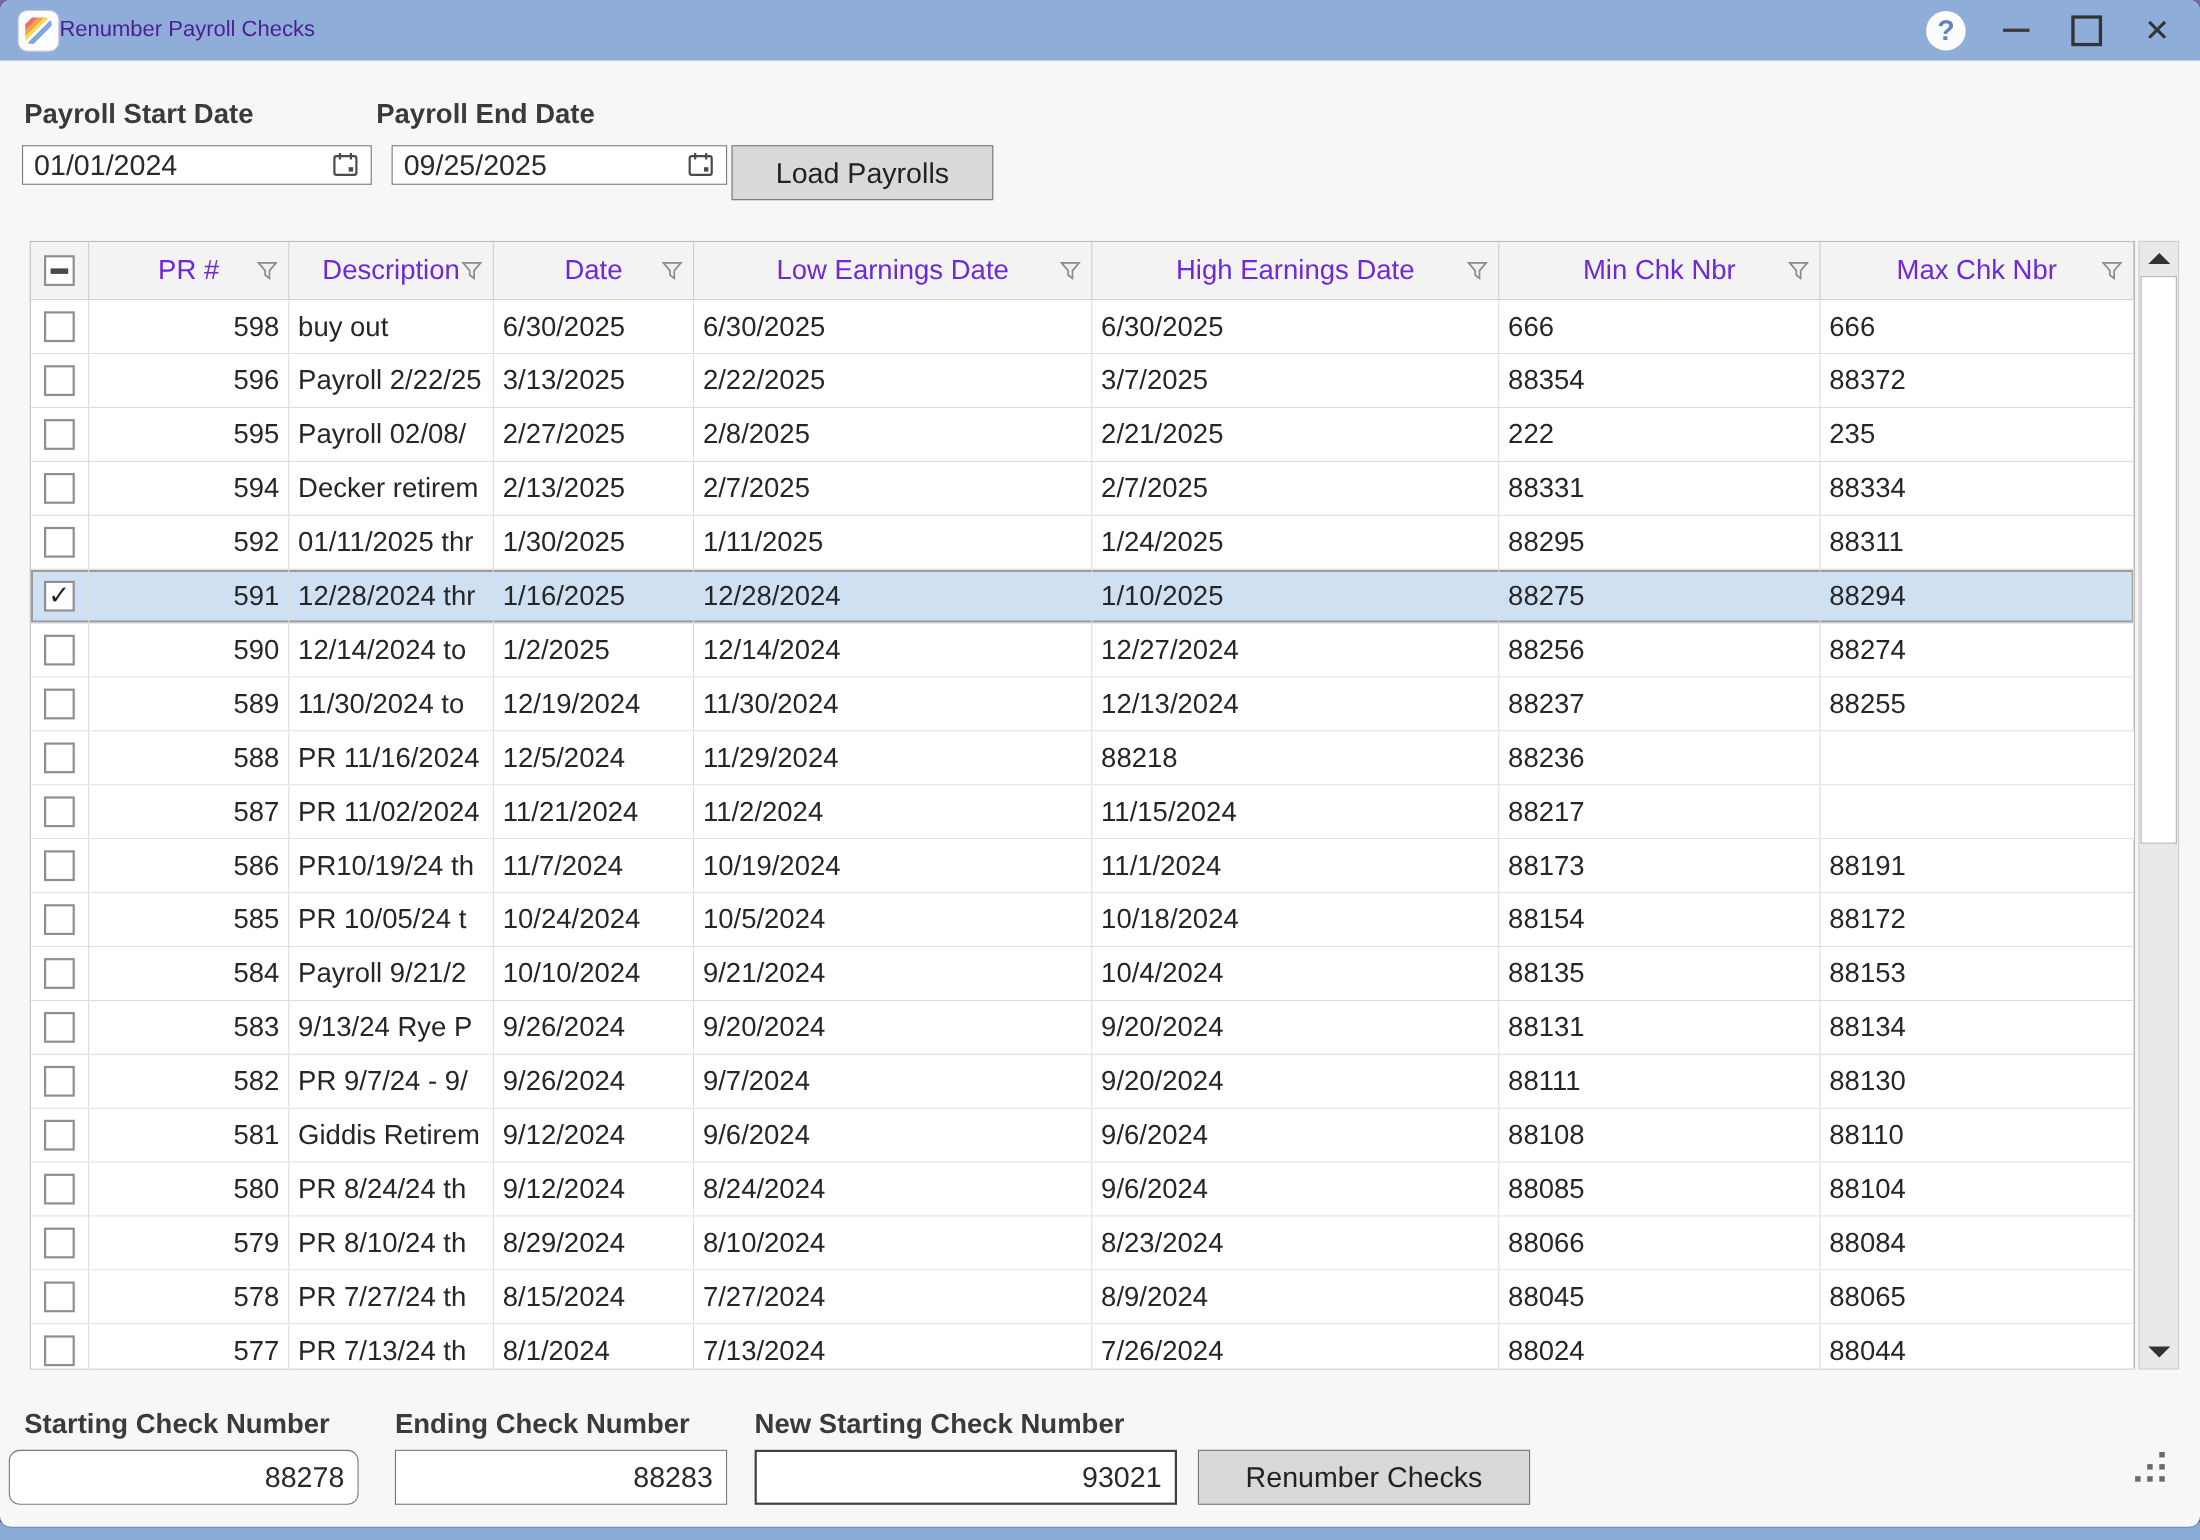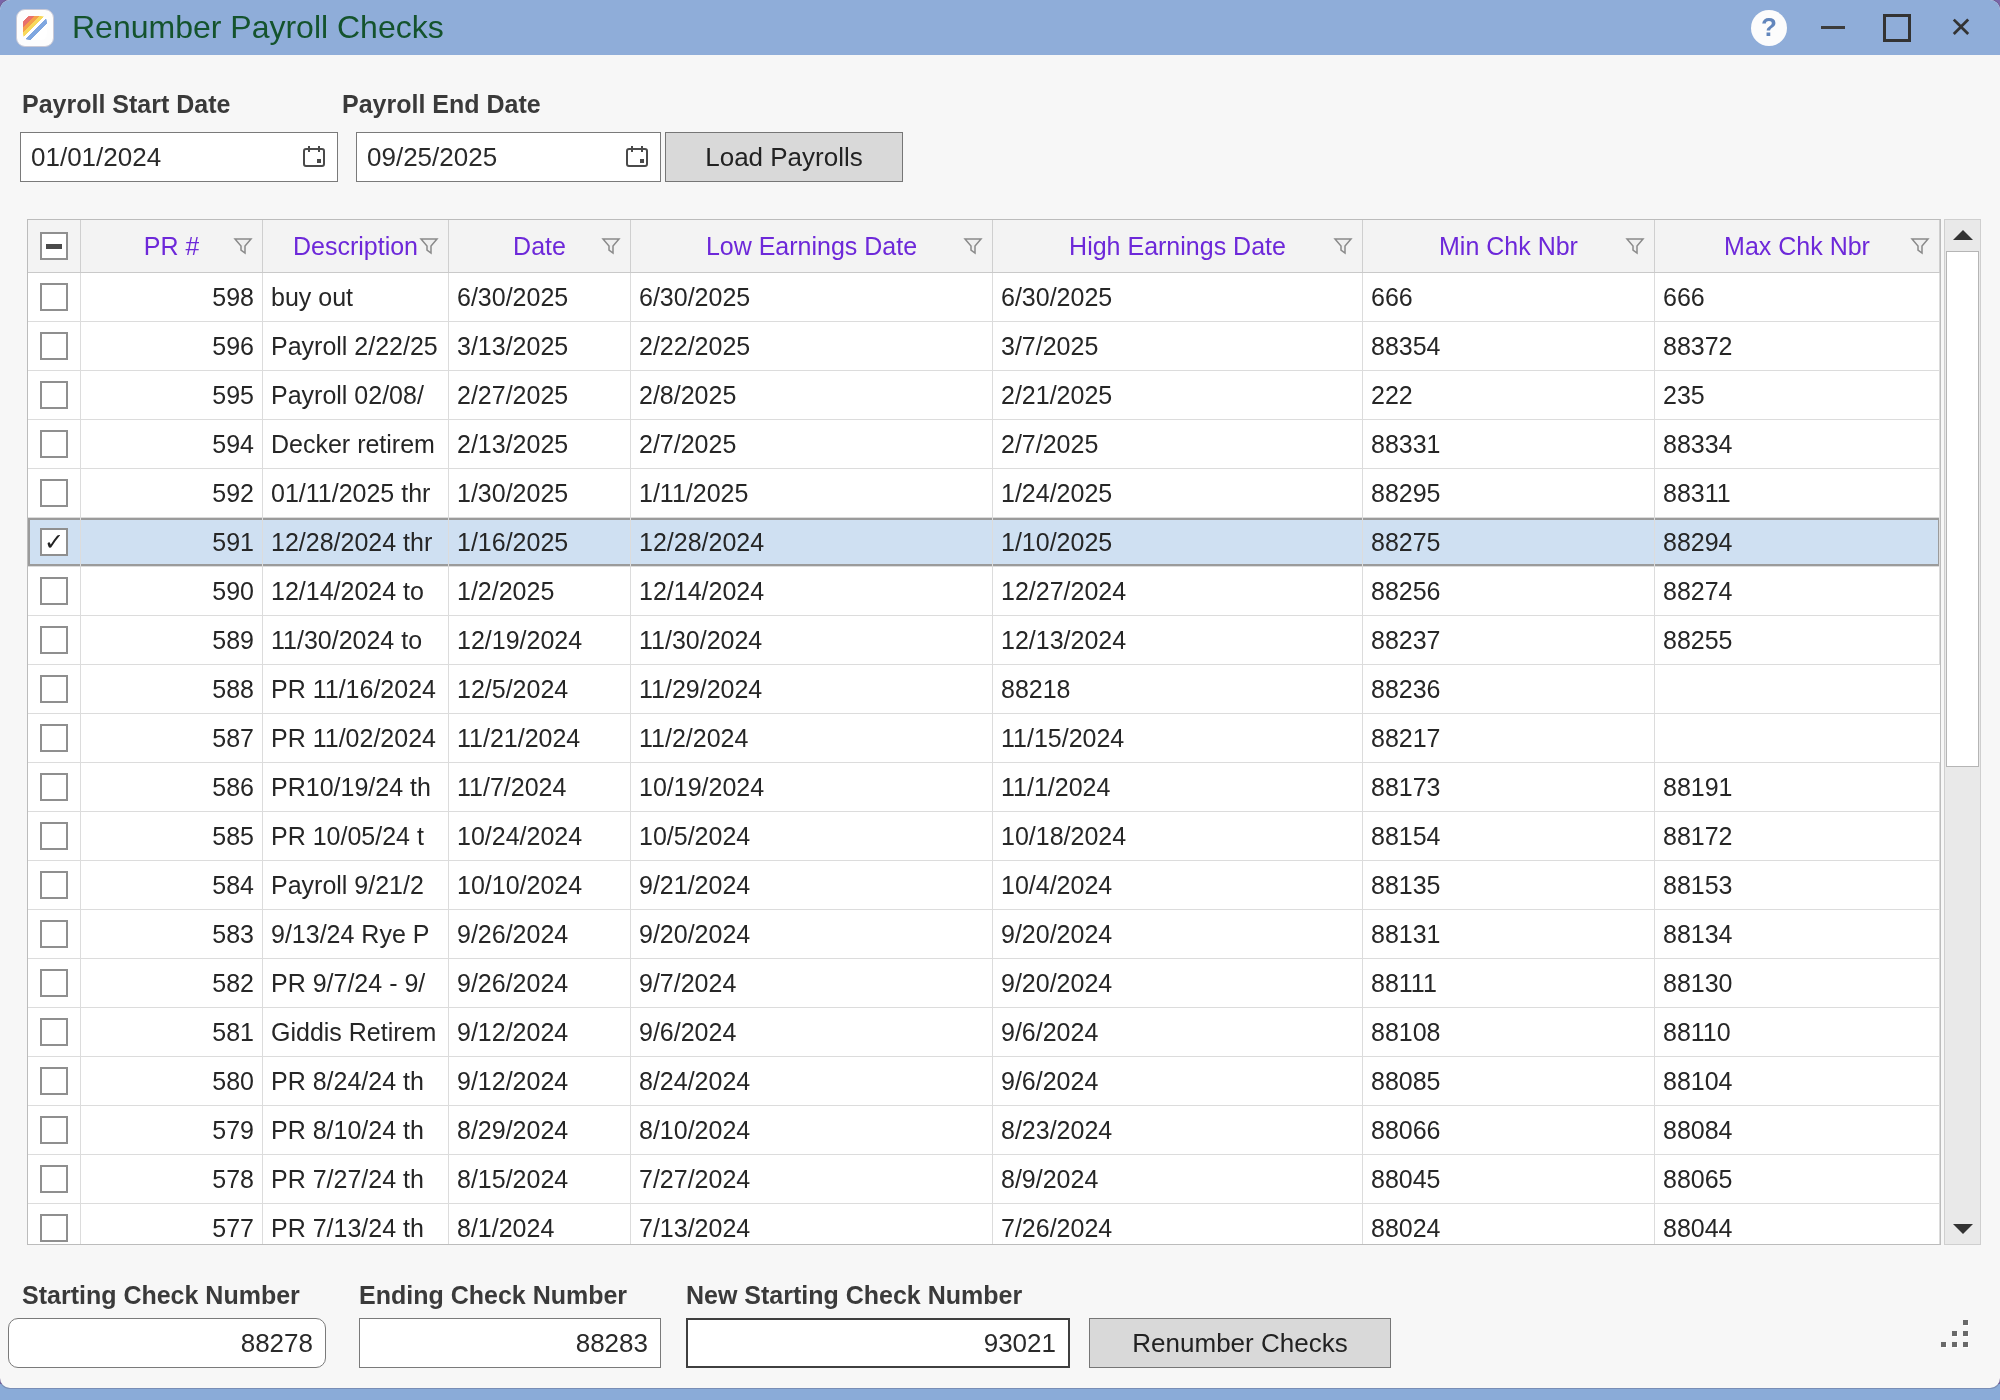--- a/index.html
+++ b/index.html
@@ -13,33 +13,33 @@
     position:absolute;left:0;top:0;width:2000px;height:1388px;
     background:#f7f7f7;border-radius:10px;overflow:hidden;
     box-shadow:0 0 0 1px rgba(90,90,120,.35);
   }
   
   .titlebar{height:55px;background:#8fadd9;display:flex;align-items:center;padding:0 16px;}
   .app-icon{width:36px;height:36px;background:#fdfdfd;border-radius:9px;border:1px solid #c9c9d6;
     display:flex;align-items:center;justify-content:center;}
   .app-icon .stripes{width:24px;height:24px;border-radius:6px;
     background:linear-gradient(135deg,#ffffff 0 4px,#e8716d 4px 8px,#f5a24b 8px 12px,#f7d95c 12px 15px,#ffffff 15px 18px,#7fa7e0 18px 22px,#ffffff 22px);}
-  .title{margin-left:18px;font-size:32px;color:#14532d;}
+  .title{font-size:20px;color:#4c1d95;}
   .tb-spacer{flex:1;}
   .tb-btn{width:46px;height:46px;display:flex;align-items:center;justify-content:center;}
   .help-circle{width:36px;height:36px;border-radius:50%;background:#fcfcfc;color:#6286bc;
     font-size:26px;font-weight:bold;display:flex;align-items:center;justify-content:center;}
   .glyph-min{width:24px;height:3px;background:#3c3c3c;}
   .glyph-max{width:22px;height:22px;border:3px solid #333;background:transparent;}
   .glyph-close{font-size:28px;color:#333;line-height:1;}
   .tb-btn{margin-left:18px;}
   
   .flabel{position:absolute;font-size:25px;color:#3a3a3a;white-space:nowrap;font-weight:bold;}
   .lbl-start{left:22px;top:90px;} .lbl-end{left:342px;top:90px;}
-  .dfield{position:absolute;top:132px;height:50px;box-sizing:border-box;background:#fff;
+  .dfield{position:absolute;top:132px;height:36px;box-sizing:border-box;background:#fff;
     border:1px solid #7a7a7a;display:flex;align-items:center;padding:0 10px;font-size:26px;color:#2a2a2a;}
   .df-start{left:20px;width:318px;} .df-end{left:356px;width:305px;}
   .dfield .spacer{flex:1;}
   .btn{box-sizing:border-box;background:#d9d9d9;border:1px solid #767676;color:#222;
     display:flex;align-items:center;justify-content:center;font-size:26px;}
   .btn-load{position:absolute;left:665px;top:132px;width:238px;height:50px;}
   
   .grid{position:absolute;left:27px;top:219px;width:1914px;height:1026px;box-sizing:border-box;
     border:1px solid #bcbcbc;background:#fff;overflow:hidden;}
   .gcols{display:grid;grid-template-columns:53px 182px 186px 182px 362px 370px 292px 285px;}

